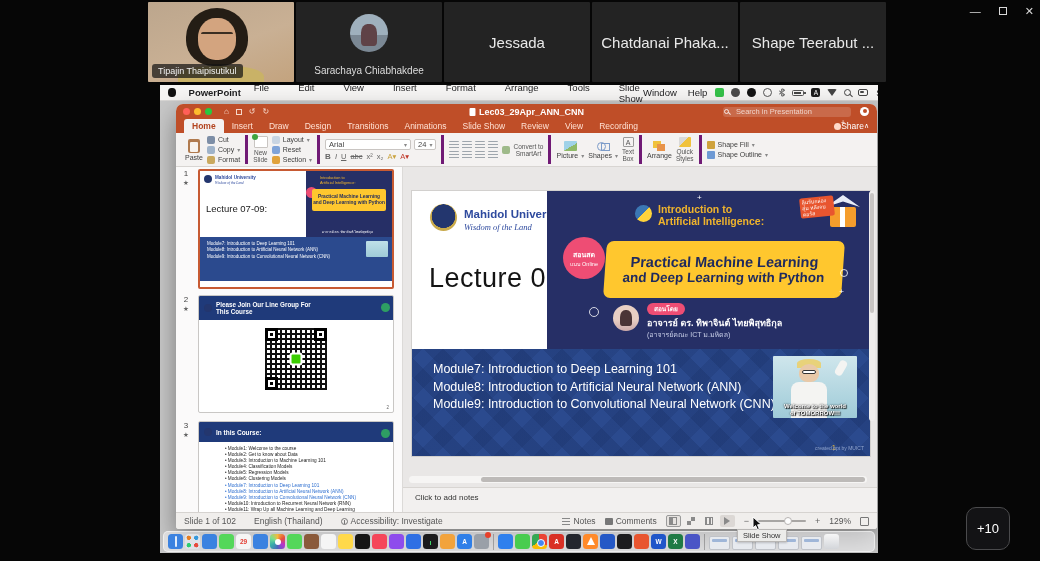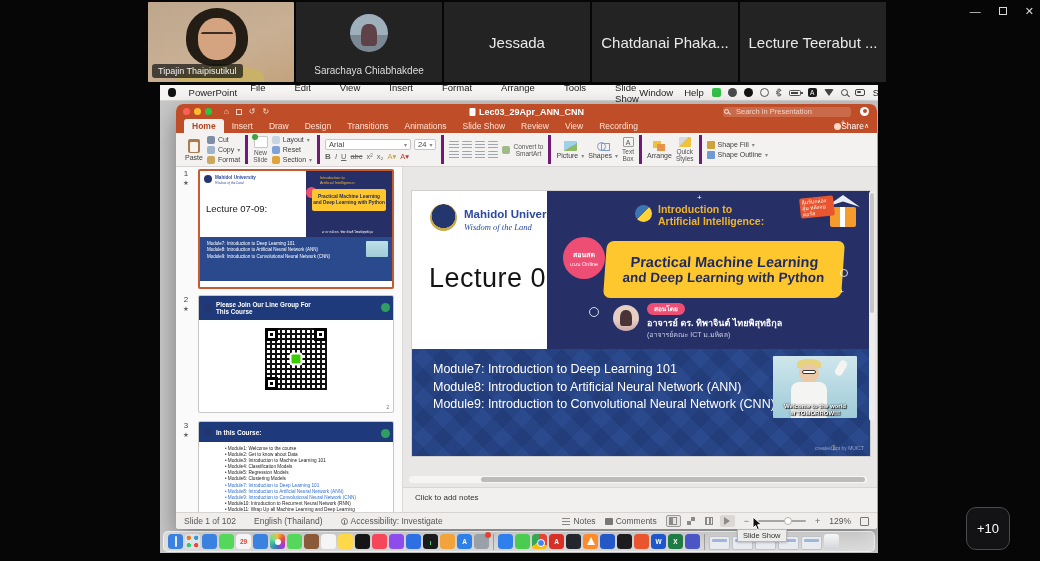--- a/index.html
+++ b/index.html
@@ -22,21 +22,21 @@
   .avatar:after{content:"";position:absolute;left:11px;top:10px;width:16px;height:22px;background:#5f4247;border-radius:40% 40% 20% 20%}
   .winctl{position:absolute;top:2px;right:6px;display:flex;gap:18px;align-items:center;height:18px;color:#d9d9d9}
   .winctl .mini{font-size:11px}
   .winctl .maxi{width:8px;height:8px;border:1px solid #d9d9d9}
   .winctl .close{font-size:11px}
 
   
   .screen{position:absolute;left:160px;top:85px;width:718px;height:468px;background:#c8c8c8;overflow:hidden}
   .macbar{position:absolute;left:0;top:0;width:100%;height:16px;background:#f6f5f4;border-bottom:1px solid #d8d6d4;display:flex;align-items:center;padding:0 8px;font-size:9.5px;color:#1d1d1f}
   .macbar .left{display:flex;gap:13px;align-items:center}
-  .macbar .appname{font-weight:normal}
+  .macbar .appname{font-weight:bold}
   .apple{width:8px;height:9px;background:#111;border-radius:45% 45% 48% 48%}
   .macbar .right{margin-left:auto;display:flex;gap:8px;align-items:center}
   .si{display:inline-block}
   .si-line{width:9px;height:9px;background:#35c149;border-radius:2px}
   .si-meet{width:9px;height:9px;background:#4a4a4a;border-radius:50%}
   .si-cam{width:9px;height:9px;background:#141414;border-radius:50%}
   .si-rec{width:9px;height:9px;border:1.5px solid #555;border-radius:50%}
   .si-bt{width:6px;height:9px;background:#666;clip-path:polygon(50% 0,100% 25%,0 75%,0 62%,70% 25%,30% 5%,30% 95%,70% 75%,0 38%,0 25%,100% 75%,50% 100%)}
   .si-batt{width:12px;height:6px;border:1px solid #555;border-radius:1.5px;position:relative}
   .si-batt:after{content:"";position:absolute;left:1px;top:1px;bottom:1px;width:7px;background:#444}
@@ -259,21 +259,21 @@
         <div class="avatar"></div>
         <div class="name-bottom">Sarachaya Chiabhakdee</div>
       </div>
       <div class="tile">
         <div class="name-center">Jessada</div>
       </div>
       <div class="tile">
         <div class="name-center">Chatdanai Phaka...</div>
       </div>
       <div class="tile">
-        <div class="name-center">Lecture Teerabut ...</div>
+        <div class="name-center">Shape Teerabut ...</div>
       </div>
     </div>
 
   <div class="winctl">
     <span class="mini">—</span>
     <span class="maxi"></span>
     <span class="close">✕</span>
   </div>
 
   <div class="screen">

